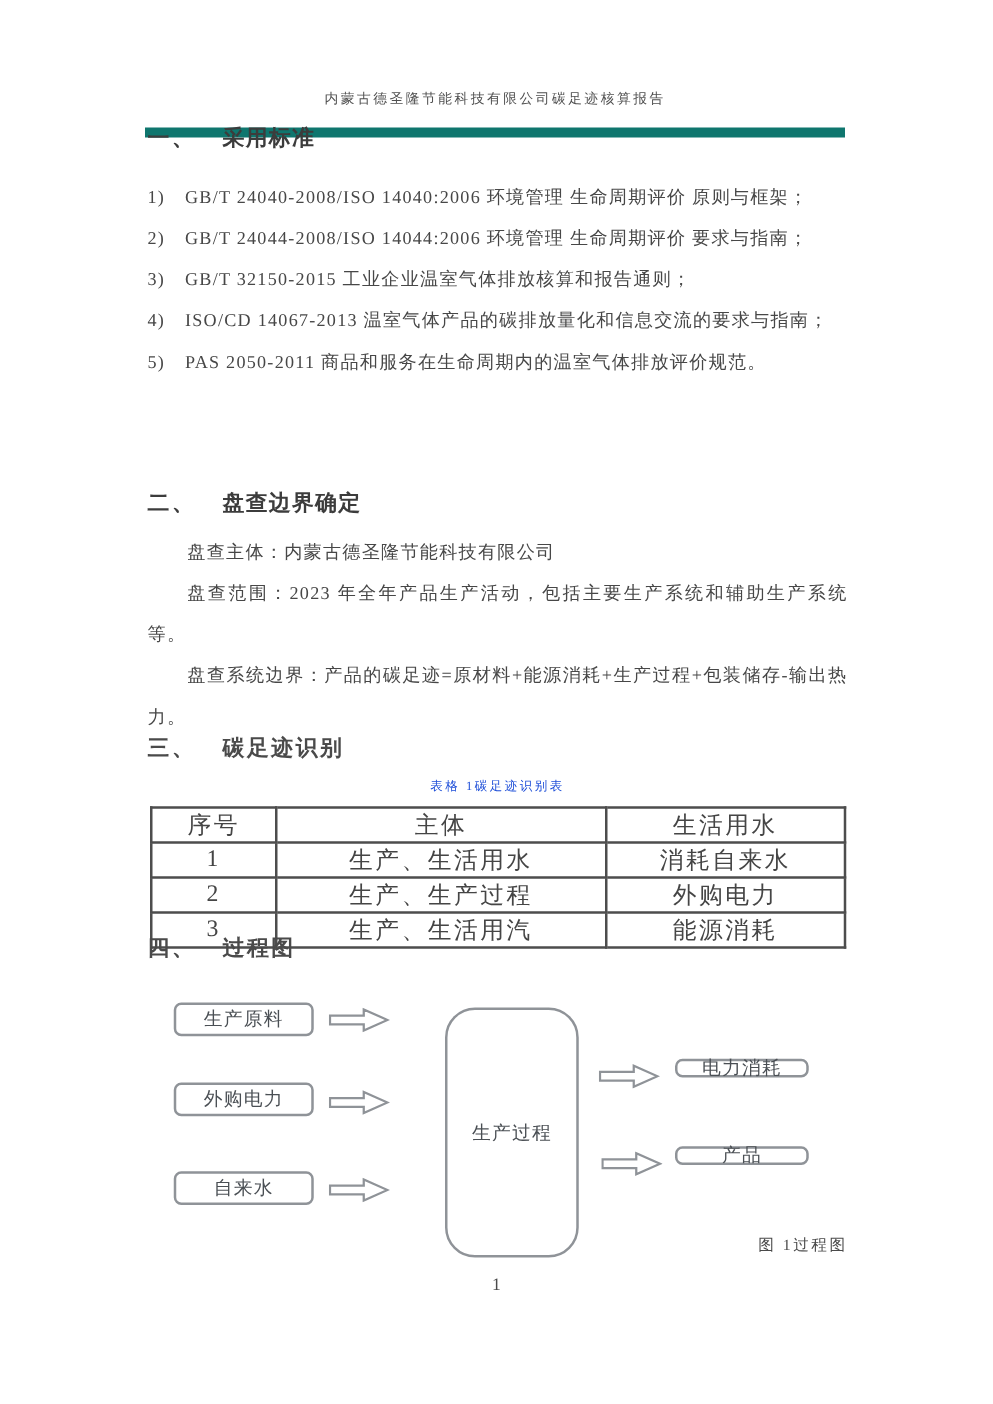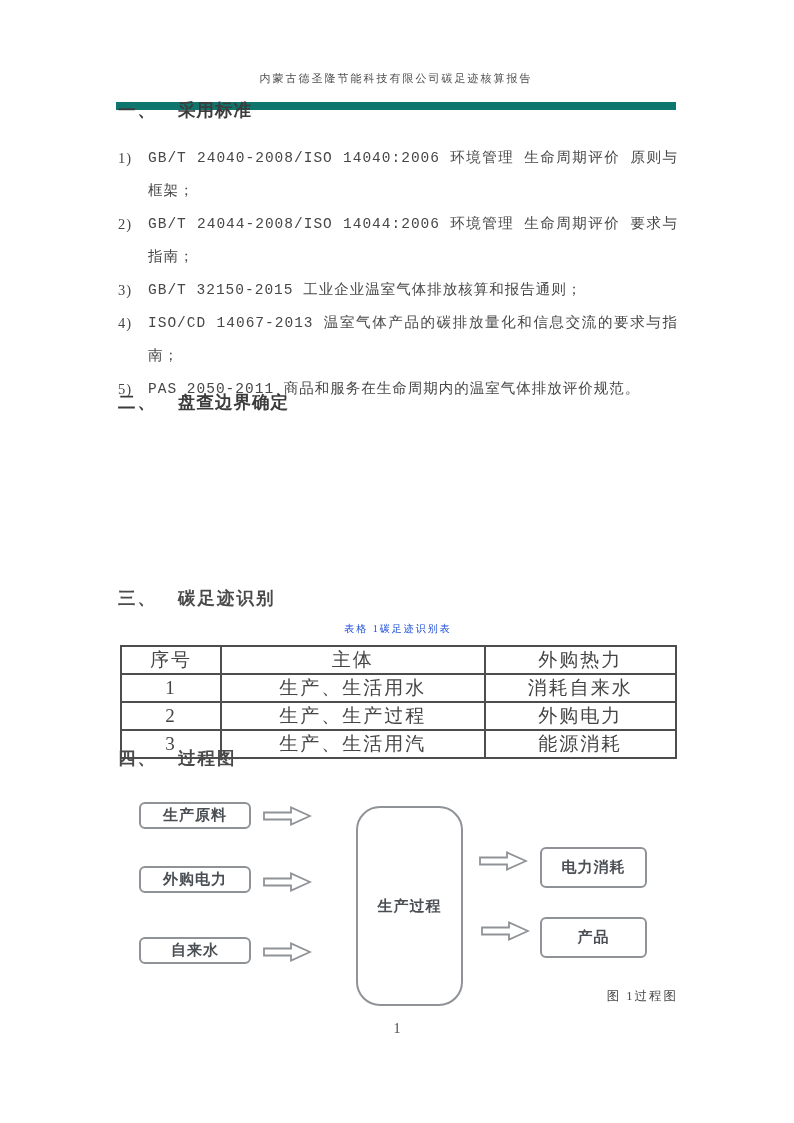--- a/index.html
+++ b/index.html
@@ -25,21 +25,21 @@
     display:flex; align-items:baseline;
   }
   .sec-heading .sec-num { width:60px; letter-spacing:2px; }
   .sec-heading.hei { font-family:"Liberation Sans", sans-serif; letter-spacing:1px; }
   .sec-heading.kai { font-family:"Liberation Serif", serif; font-weight:600; color:#4a4a4a; letter-spacing:2px; }
 
   
   .std-list { position:absolute; left:118px; top:142px; width:560px; }
   .std-item { display:flex; font-size:14.5px; line-height:33px; letter-spacing:1px; }
   .std-item .marker { width:30px; flex:none; }
-  .std-item .text { flex:1; text-align:justify;font-family:Liberation Mono, monospace; }
+  .std-item .text { flex:1; text-align:justify; }
 
   
   .para-block { position:absolute; left:118px; top:426px; width:560px; }
   .para { font-size:14.5px; line-height:33px; letter-spacing:1px; text-indent:2.2em; text-align:justify; }
 
   
   .tbl-caption {
     position:absolute; left:118px; top:622px; width:560px;
     text-align:center; font-size:10px; letter-spacing:2px; color:#1d4ed8;
   }
@@ -52,27 +52,27 @@
     font-size:19px; font-weight:normal; letter-spacing:2px;
     height:25px; padding:0 2px; color:#454545;
   }
   .col-no { width:18%; } .col-subject { width:47.5%; } .col-activity { width:34.5%; }
 
   
   .diagram { position:absolute; left:118px; top:795px; width:560px; height:185px; }
   .dg-box {
     position:absolute; background:#fff; border:2px solid #8f9398; border-radius:6px;
     display:flex; align-items:center; justify-content:center;
-    font-family:"Liberation Sans", sans-serif; font-weight:bold;
+    font-family:"Liberation Sans", sans-serif; font-weight:normal;
     font-size:15px; color:#4a4f54; letter-spacing:1px;
   }
   .dg-in  { left:21px; width:112px; height:27px; }
   .dg-in.n0 { top:7px; } .dg-in.n1 { top:71px; } .dg-in.n2 { top:142px; }
   .dg-proc { left:238px; top:11px; width:107px; height:200px; border-radius:24px; }
-  .dg-out { left:422px; width:107px; height:41px; }
+  .dg-out { left:422px; width:107px; height:15px; }
   .dg-out.n0 { top:52px; } .dg-out.n1 { top:122px; }
   .dg-arrow { position:absolute; width:49px; height:20px; }
   .dg-arrow.a0 { left:145px; top:11px; } .dg-arrow.a1 { left:145px; top:77px; }
   .dg-arrow.a2 { left:145px; top:147px; } .dg-arrow.a3 { left:361px; top:56px; }
   .dg-arrow.a4 { left:363px; top:126px; }
 
   .fig-caption {
     position:absolute; left:118px; top:988px; width:560px;
     text-align:right; font-size:12.5px; letter-spacing:2px; color:#4a4a4a;
   }
@@ -116,39 +116,44 @@
       <span class="marker">5)</span>
       <span class="text">PAS 2050-2011 商品和服务在生命周期内的温室气体排放评价规范。</span>
     </div>
   </div>
 
   <div class="sec-heading hei" style="top:390px;">
     <span class="sec-num">二、</span>
     <span class="sec-title">盘查边界确定</span>
   </div>
 
+  <div class="para-block">
+    <p class="para">盘查主体：内蒙古德圣隆节能科技有限公司</p>
+    <p class="para">盘查范围：2023 年全年产品生产活动，包括主要生产系统和辅助生产系统等。</p>
+    <p class="para">盘查系统边界：产品的碳足迹=原材料+能源消耗+生产过程+包装储存-输出热力。</p>
+  </div>
 
   <div class="sec-heading kai" style="top:586px;">
     <span class="sec-num">三、</span>
     <span class="sec-title">碳足迹识别</span>
   </div>
 
   <div class="tbl-caption">表格 1碳足迹识别表</div>
 
   <table class="fp-table">
     <colgroup>
         <col class="col-no">
         <col class="col-subject">
         <col class="col-activity">
       </colgroup>
     <tbody>
       <tr>
         <th>序号</th>
         <th>主体</th>
-        <th>外购热力</th>
+        <th>生活用水</th>
       </tr>
       <tr>
         <td>1</td>
         <td>生产、生活用水</td>
         <td>消耗自来水</td>
       </tr>
       <tr>
         <td>2</td>
         <td>生产、生产过程</td>
         <td>外购电力</td>

